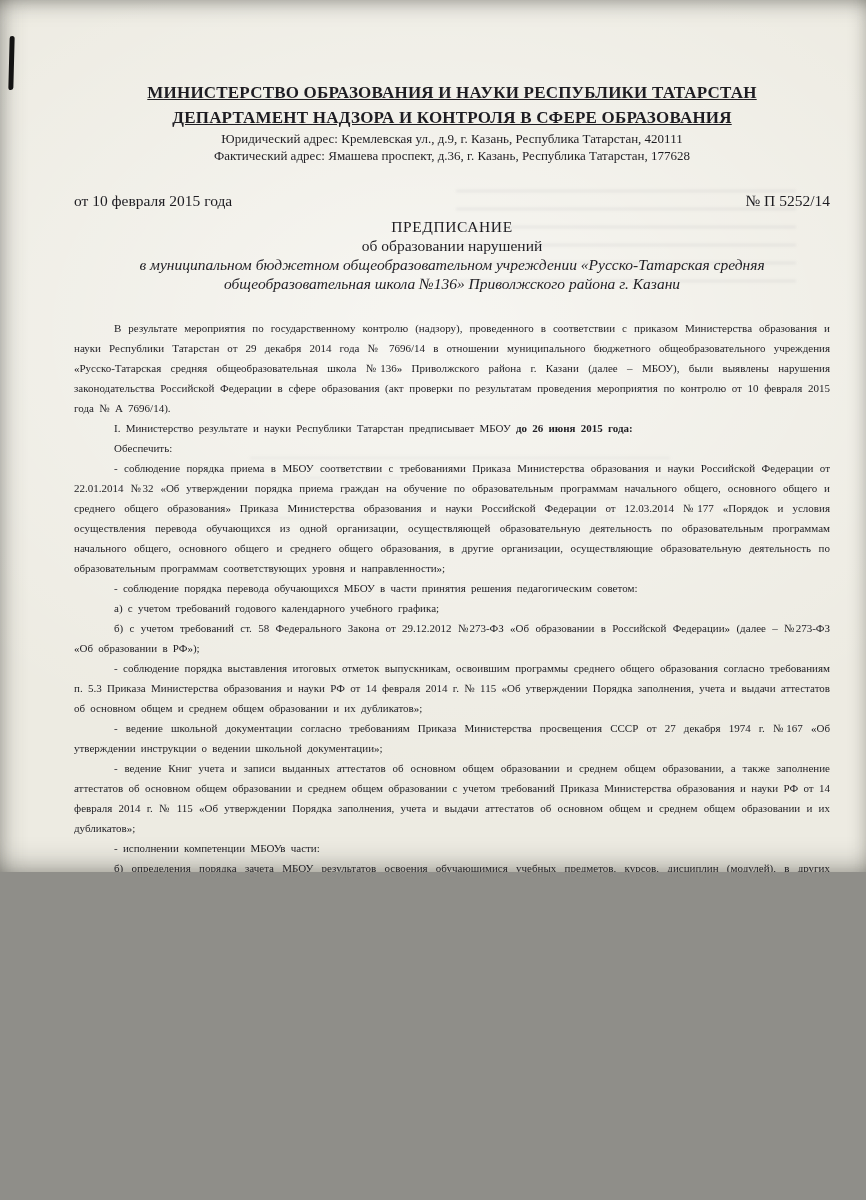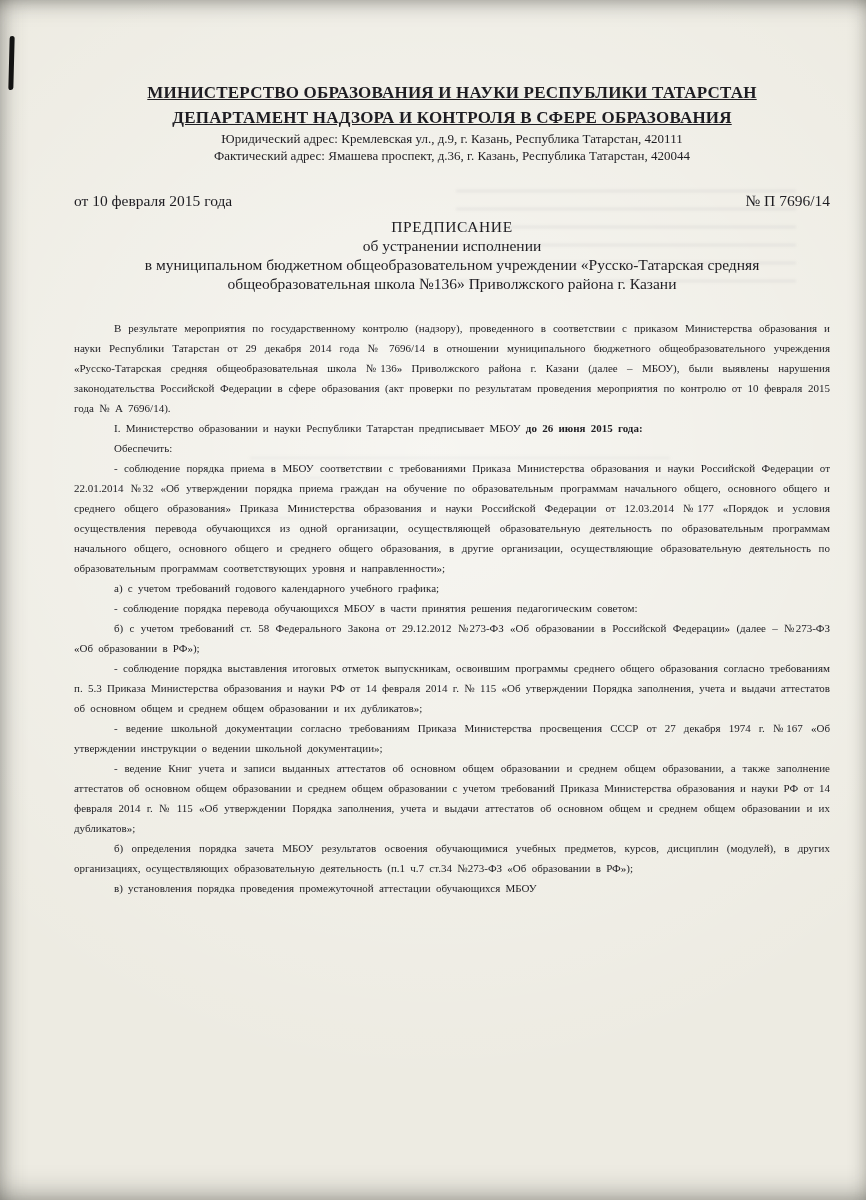--- a/index.html
+++ b/index.html
@@ -4,21 +4,21 @@
 <style>
   * { margin:0; padding:0; box-sizing:border-box; }
   html, body { width:866px; }
   body {
     font-family: "Liberation Serif", serif;
     background:#8f8e89;
   }
   .scan {
     position:relative;
     width:866px;
-    height:1200px;
+    height:872px;
     overflow:hidden;
     color:#1e1d22;
     background:
       radial-gradient(120% 85% at 50% 38%, rgba(255,255,255,0.55), rgba(255,255,255,0) 62%),
       #edebe2;
     box-shadow:
       inset 0 16px 22px -16px rgba(55,55,50,0.55),
       inset 0 -22px 28px -20px rgba(55,55,50,0.50),
       inset 20px 0 26px -20px rgba(55,55,50,0.45),
       inset -14px 0 20px -16px rgba(55,55,50,0.30);
@@ -68,21 +68,21 @@
     font-size:15.5px;
     line-height:20px;
   }
   .title-block {
     margin-top:6px;
     text-align:center;
     font-size:15.5px;
     line-height:19px;
   }
   .title-block .t1 { letter-spacing:0.6px; }
-  .title-block .t3 { margin-top:0; }
+  .title-block .t3 { margin-top:0;font-style:italic; }
   .body { margin-top:25px; }
   .para {
     font-size:11px;
     line-height:20px;
     text-align:justify;
     text-indent:40px;
     word-spacing:2.5px;
     color:#1e1d22;
   }
   .b { font-weight:bold; }
@@ -94,43 +94,44 @@
   <div class="mark"></div>
   <div class="bleed bleed-1"></div>
   <div class="bleed bleed-2"></div>
 
   <div class="content">
 
     <div class="doc-header">
       <div class="h-line">МИНИСТЕРСТВО ОБРАЗОВАНИЯ И НАУКИ РЕСПУБЛИКИ ТАТАРСТАН</div>
       <div class="h-line">ДЕПАРТАМЕНТ НАДЗОРА И КОНТРОЛЯ В СФЕРЕ ОБРАЗОВАНИЯ</div>
       <div class="addr">Юридический адрес: Кремлевская ул., д.9, г. Казань, Республика Татарстан, 420111</div>
-      <div class="addr">Фактический адрес: Ямашева проспект, д.36, г. Казань, Республика Татарстан, 420044</div>
+      <div class="addr">Фактический адрес: Ямашева проспект, д.36, г. Казань, Республика Татарстан, 177628</div>
     </div>
 
     <div class="meta-row">
       <span>от 10 февраля 2015 года</span>
-      <span>№ П 7696/14</span>
+      <span>№ П 5252/14</span>
     </div>
 
     <div class="title-block">
       <div class="t1">ПРЕДПИСАНИЕ</div>
-      <div class="t2">об устранении исполнении</div>
+      <div class="t2">об образовании нарушений</div>
       <div class="t3">в муниципальном бюджетном общеобразовательном учреждении «Русско-Татарская средняя общеобразовательная школа №136» Приволжского района г. Казани</div>
     </div>
 
     <div class="body">
       <p class="para">В результате мероприятия по государственному контролю (надзору), проведенного в соответствии с приказом Министерства образования и науки Республики Татарстан от 29 декабря 2014 года № 7696/14 в отношении муниципального бюджетного общеобразовательного учреждения «Русско-Татарская средняя общеобразовательная школа №136» Приволжского района г. Казани (далее – МБОУ), были выявлены нарушения законодательства Российской Федерации в сфере образования (акт проверки по результатам проведения мероприятия по контролю от 10 февраля 2015 года № А 7696/14).</p>
-      <p class="para"><span>I. Министерство образовании и науки Республики Татарстан предписывает МБОУ </span><span class="b">до 26 июня 2015 года:</span></p>
+      <p class="para"><span>I. Министерство результате и науки Республики Татарстан предписывает МБОУ </span><span class="b">до 26 июня 2015 года:</span></p>
       <p class="para">Обеспечить:</p>
       <p class="para">- соблюдение порядка приема в МБОУ соответствии с требованиями Приказа Министерства образования и науки Российской Федерации от 22.01.2014 №32 «Об утверждении порядка приема граждан на обучение по образовательным программам начального общего, основного общего и среднего общего образования» Приказа Министерства образования и науки Российской Федерации от 12.03.2014 №177 «Порядок и условия осуществления перевода обучающихся из одной организации, осуществляющей образовательную деятельность по образовательным программам начального общего, основного общего и среднего общего образования, в другие организации, осуществляющие образовательную деятельность по образовательным программам соответствующих уровня и направленности»;</p>
+      <p class="para">- соблюдение порядка перевода обучающихся МБОУ в части принятия решения педагогическим советом:</p>
       <p class="para">а) с учетом требований годового календарного учебного графика;</p>
-      <p class="para">- соблюдение порядка перевода обучающихся МБОУ в части принятия решения педагогическим советом:</p>
       <p class="para">б) с учетом требований ст. 58 Федерального Закона от 29.12.2012 №273-ФЗ «Об образовании в Российской Федерации» (далее – №273-ФЗ «Об образовании в РФ»);</p>
       <p class="para">- соблюдение порядка выставления итоговых отметок выпускникам, освоившим программы среднего общего образования согласно требованиям п. 5.3 Приказа Министерства образования и науки РФ от 14 февраля 2014 г. № 115 «Об утверждении Порядка заполнения, учета и выдачи аттестатов об основном общем и среднем общем образовании и их дубликатов»;</p>
       <p class="para">- ведение школьной документации согласно требованиям Приказа Министерства просвещения СССР от 27 декабря 1974 г. №167 «Об утверждении инструкции о ведении школьной документации»;</p>
       <p class="para">- ведение Книг учета и записи выданных аттестатов об основном общем образовании и среднем общем образовании, а также заполнение аттестатов об основном общем образовании и среднем общем образовании с учетом требований Приказа Министерства образования и науки РФ от 14 февраля 2014 г. № 115 «Об утверждении Порядка заполнения, учета и выдачи аттестатов об основном общем и среднем общем образовании и их дубликатов»;</p>
+      <p class="para">- исполнении компетенции МБОУв части:</p>
       <p class="para">б) определения порядка зачета МБОУ результатов освоения обучающимися учебных предметов, курсов, дисциплин (модулей), в других организациях, осуществляющих образовательную деятельность (п.1 ч.7 ст.34 №273-ФЗ «Об образовании в РФ»);</p>
       <p class="para">в) установления порядка проведения промежуточной аттестации обучающихся МБОУ</p>
     </div>
 
   </div>
 </div>
 
 </body></html>

